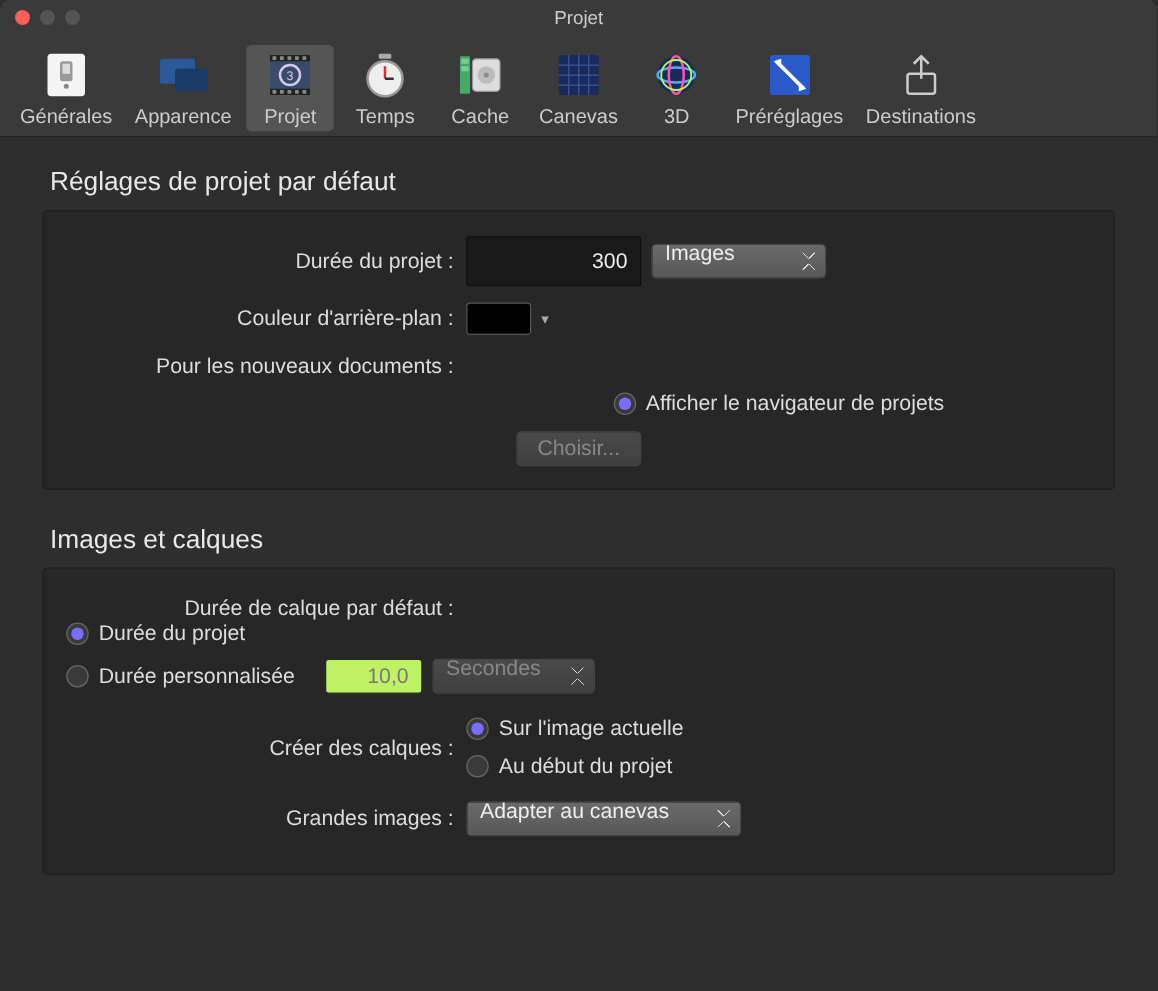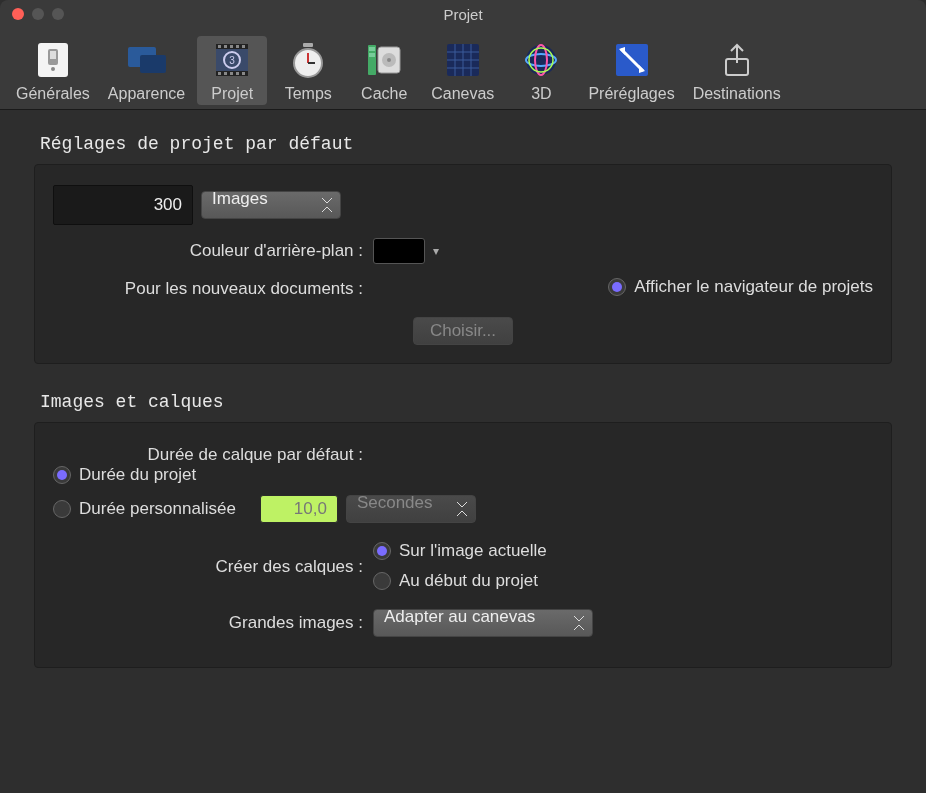--- a/index.html
+++ b/index.html
@@ -62,25 +62,24 @@
 }
 .tool .icon-box {
   width: 44px; height: 44px;
   display: flex; align-items: center; justify-content: center;
 }
 .content {
   padding: 24px 34px;
   background: #2e2e2e;
 }
 .section-title {
-  font-size: 18px;
+  font-size: 21px;
   color: #e8e8e8;
   margin-bottom: 10px;
   margin-left: 6px;
-  font-family: Liberation Mono, monospace;
 }
 .panel {
   background: #272727;
   border: 1px solid #1e1e1e;
   border-radius: 4px;
   padding: 20px 18px 18px 18px;
   margin-bottom: 28px;
 }
 .row {
   display: flex;
@@ -342,39 +341,40 @@
   </div>
 
 </div>
 
 <div class="content">
 
   <div class="section-title">Réglages de projet par défaut</div>
   <div class="panel">
 
     <div class="row">
+      <div class="row-label">Durée du projet :</div>
       <div class="row-controls">
         <input class="text-input" value="300" style="">
         <div class="select">
             <span>Images</span>
           </div>
       </div>
     </div>
 
     <div class="row">
       <div class="row-label">Couleur d'arrière-plan :</div>
       <div class="row-controls">
         <div class="color-swatch"></div>
         <span class="chev">▾</span>
       </div>
     </div>
 
     <div class="row" style="align-items:flex-start;">
       <div class="row-label" style="padding-top:2px;">Pour les nouveaux documents :</div>
-      <div class="row-controls" style="flex-direction:column; align-items:flex-end;">
+      <div class="row-controls" style="flex-direction:column; align-items:center;margin-top:32px;">
         <div class="radio-stack">
           <div class="radio-line">
             <span class="radio checked"></span>
             <span>Afficher le navigateur de projets</span>
           </div>
         </div>
       </div>
     </div>
 
     <div class="right-align">

